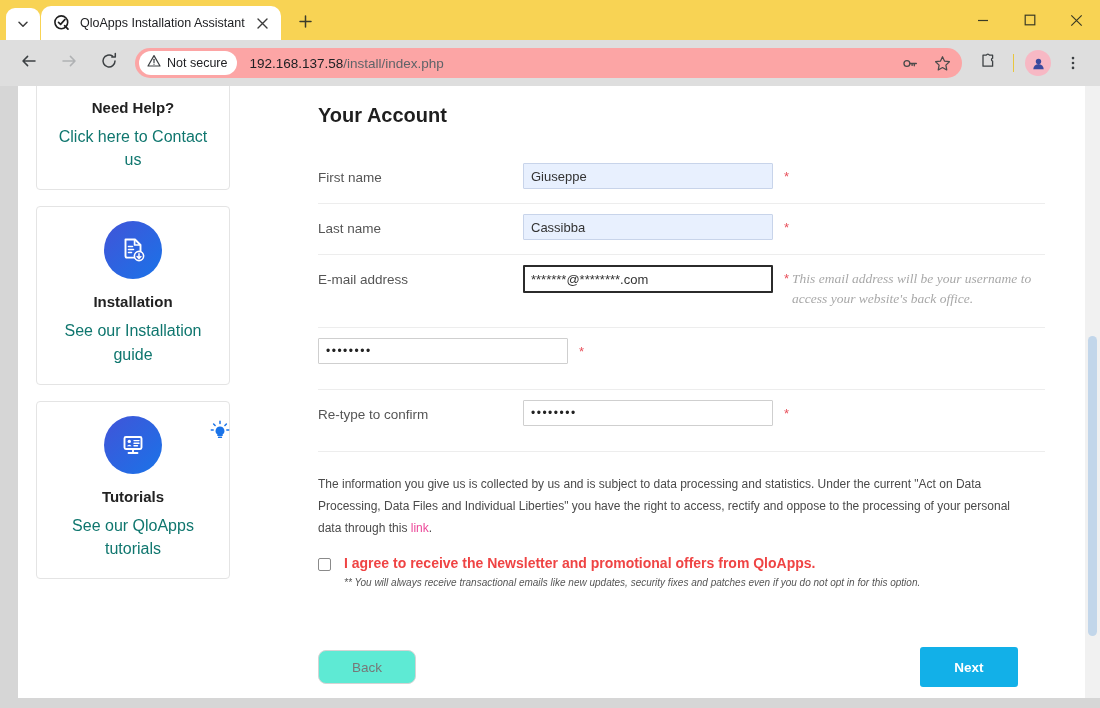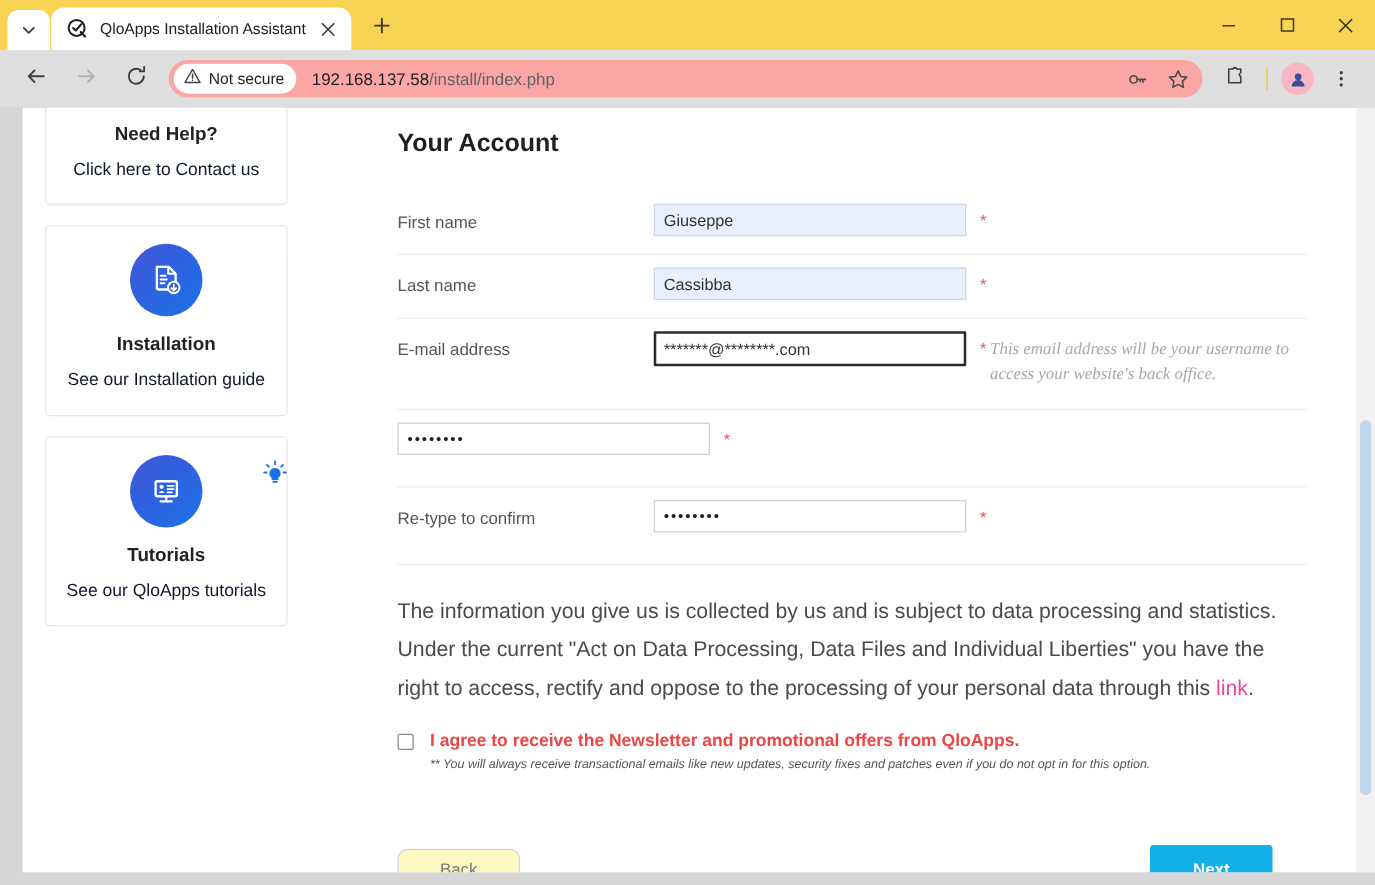--- a/index.html
+++ b/index.html
@@ -172,21 +172,21 @@
     display: flex; align-items: center; justify-content: center;
   }
   .bulb-badge {
     position: absolute; right: -18px; top: 2px;
   }
   .card-title {
     font-size: 15px; font-weight: bold; color: #222;
     margin-top: 14px;
   }
   .card-sub {
-    font-size: 14px; color: #0f172a; margin-top: 9px; line-height: 1.45;
+    font-size: 16px; color: #0f766e; margin-top: 9px; line-height: 1.45;
   }
 
   
   .main {
     flex: 1 1 auto;
     padding: 0 40px 0 70px;
     position: relative;
     min-width: 0;
   }
   h1.section-title {
@@ -232,21 +232,21 @@
     font-style: italic;
     font-size: 13.5px;
     color: #a8a8a8;
     line-height: 1.5;
     padding-top: 4px;
     margin-left: 3px;
     flex: 1 1 auto;
   }
 
   .legal {
-    font-size: 17px; color: #4a4a4a;
+    font-size: 12px; color: #4a4a4a;
     line-height: 1.82;
     margin-top: 22px;
     max-width: 705px;
   }
   .legal a { color: #ec4899; text-decoration: none; }
 
   .newsletter {
     display: flex; align-items: flex-start;
     margin-top: 16px;
   }
@@ -266,21 +266,21 @@
     line-height: 1.6; margin-top: 4px; max-width: 690px;
   }
 
   .actions {
     display: flex; align-items: center; justify-content: space-between;
     margin-top: 56px;
     max-width: 700px;
   }
   .btn-back {
     width: 98px; height: 34px;
-    border: 1px solid #d4d4d4; background: #fef9c3;
+    border: 1px solid #d4d4d4; background: #5eead4;
     border-radius: 8px;
     font-size: 13.5px; color: #777;
     display: flex; align-items: center; justify-content: center;
   }
   .btn-next {
     width: 98px; height: 40px;
     background: #12b0e8; border: none;
     border-radius: 3px;
     font-size: 13.5px; font-weight: bold; color: #fff;
     display: flex; align-items: center; justify-content: center;

